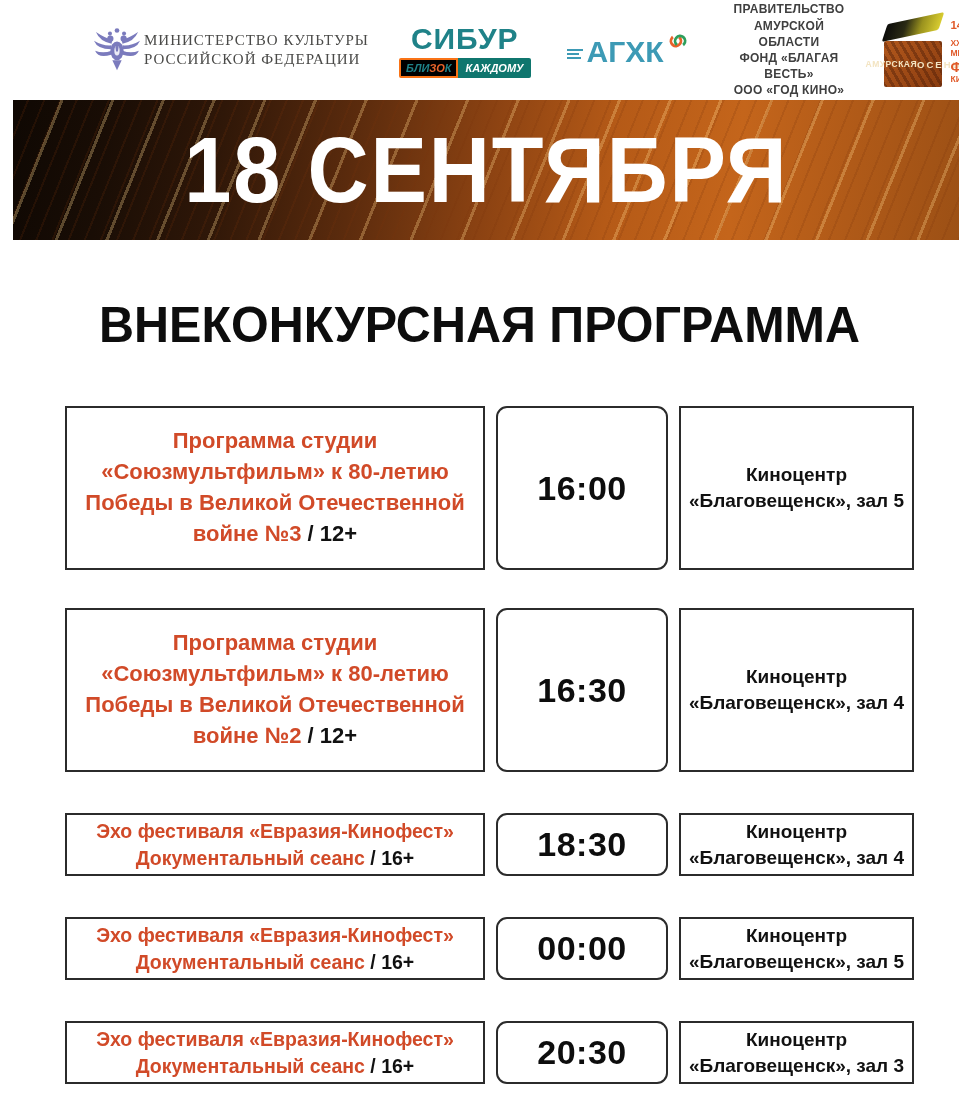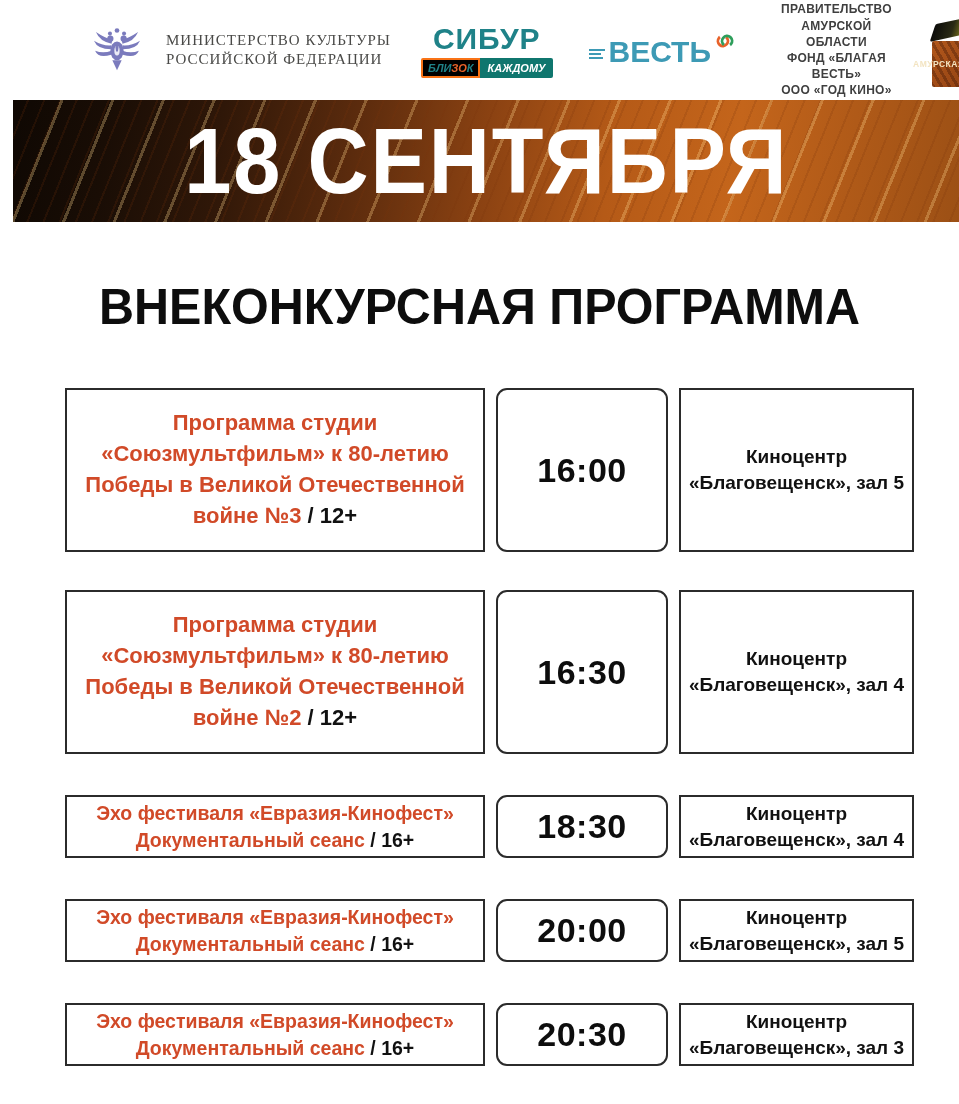--- a/index.html
+++ b/index.html
@@ -2,21 +2,21 @@
 <html><head>
 <meta charset="utf-8">
 <style>
   * { margin:0; padding:0; box-sizing:border-box; }
   html,body { width:959px; height:1104px; background:#ffffff; overflow:hidden;
     font-family:"Liberation Sans", sans-serif; }
 
   
   .logo-strip { height:100px; display:flex; align-items:center; padding-left:92px; gap:30px; }
 
-  .ministry { display:flex; align-items:center; gap:24px; }
+  .ministry { display:flex; align-items:center; gap:2px; }
   .ministry svg { flex:0 0 auto; }
   .ministry-text { font-family:"Liberation Serif", serif; color:#4a4a48; font-size:15px;
     letter-spacing:1px; line-height:1.25; white-space:nowrap; }
 
   .sibur { display:flex; flex-direction:column; align-items:center; }
   .sibur-name { color:#1f8288; font-weight:bold; font-size:30px; letter-spacing:1px; }
   .sibur-slogan { display:flex; margin-top:2px; font-size:11px; font-weight:bold; font-style:italic; }
   .sibur-blizok { border:2px solid #f97316; background:#000000; color:#1f8288; padding:2px 5px; border-radius:2px 0 0 2px; }
   .sibur-blizok .hl { color:#e8622a; }
   .sibur-kazhdomu { background:#0f766e; color:#fff; padding:4px 7px; border-radius:0 2px 2px 0; }
@@ -41,21 +41,21 @@
     display:flex; align-items:center; justify-content:center;
     color:#f3e4c2; font-weight:bold; }
   .fest-box .l1 { font-size:8.5px; letter-spacing:.5px; }
   .fest-box .l2 { font-size:9.5px; letter-spacing:2px; }
   .fest-dates { color:#e05a2a; font-weight:bold; font-size:11.5px; margin-top:6px; }
   .fest-lines { color:#e05a2a; line-height:1.15; margin-top:2px; }
   .fest-lines .s { font-size:8.5px; font-weight:bold; display:block; }
   .fest-lines .b { font-size:14px; font-weight:bold; display:block; letter-spacing:.5px; }
 
   
-  .banner { position:relative; height:122px; margin-top:0;
+  .banner { position:relative; height:140px; margin-top:0;
     background:
       repeating-linear-gradient(112deg, rgba(0,0,0,0) 0 44px, rgba(255,214,140,.30) 44px 47px),
       repeating-linear-gradient(112deg, rgba(0,0,0,0) 0 13px, rgba(120,50,10,.18) 13px 15px),
       linear-gradient(97deg,#0f0803 0%,#190d05 10%,#2f1708 22%,#5b2b0d 36%,#8b4212 50%,#b55a17 63%,#c4651b 76%,#b05a18 88%,#9c5015 100%);
     display:flex; align-items:center; justify-content:center; overflow:hidden;margin-left:13px; }
   .banner-title { color:#ffffff; font-weight:bold; font-size:92px; letter-spacing:2px;
     transform:scaleX(.92); white-space:nowrap; }
 
   
   .section-title { margin-top:56px; text-align:center; color:#0d0d0d; font-weight:bold;
@@ -116,21 +116,21 @@
       <span class="sibur-kazhdomu">КАЖДОМУ</span>
     </div>
   </div>
 
   <div class="aghk">
     <span class="aghk-dashes">
         <i></i>
         <i></i>
         <i></i>
       </span>
-    <span class="aghk-name">ВЕСТЬ</span>
+    <span class="aghk-name">АГХК</span>
     <svg viewBox="0 0 24 24" width="20" height="20">
       <circle cx="9.5" cy="12" r="6" fill="none" stroke="#e8622a" stroke-width="3.4" stroke-dasharray="29 9" transform="rotate(-50 9.5 12)"></circle>
       <circle cx="14.5" cy="12" r="6" fill="none" stroke="#2e9e5b" stroke-width="3.4" stroke-dasharray="29 9" transform="rotate(130 14.5 12)"></circle>
     </svg>
   </div>
 
   <div class="gov-text">
     <div>ПРАВИТЕЛЬСТВО</div>
     <div>АМУРСКОЙ  ОБЛАСТИ</div>
     <div>ФОНД «БЛАГАЯ ВЕСТЬ»</div>
@@ -196,21 +196,21 @@
       <div>Киноцентр</div>
       <div>«Благовещенск», зал 4</div>
     </div>
   </div>
 
   <div class="row short">
     <div class="cell title-cell">
       <div><span class="title-text">Эхо фестиваля «Евразия-Кинофест» Документальный сеанс</span>
       <span class="rating-text">/ 16+</span></div>
     </div>
-    <div class="cell time-cell">20:00</div>
+    <div class="cell time-cell">00:00</div>
     <div class="cell venue-cell">
       <div>Киноцентр</div>
       <div>«Благовещенск», зал 5</div>
     </div>
   </div>
 
   <div class="row short">
     <div class="cell title-cell">
       <div><span class="title-text">Эхо фестиваля «Евразия-Кинофест» Документальный сеанс</span>
       <span class="rating-text">/ 16+</span></div>

